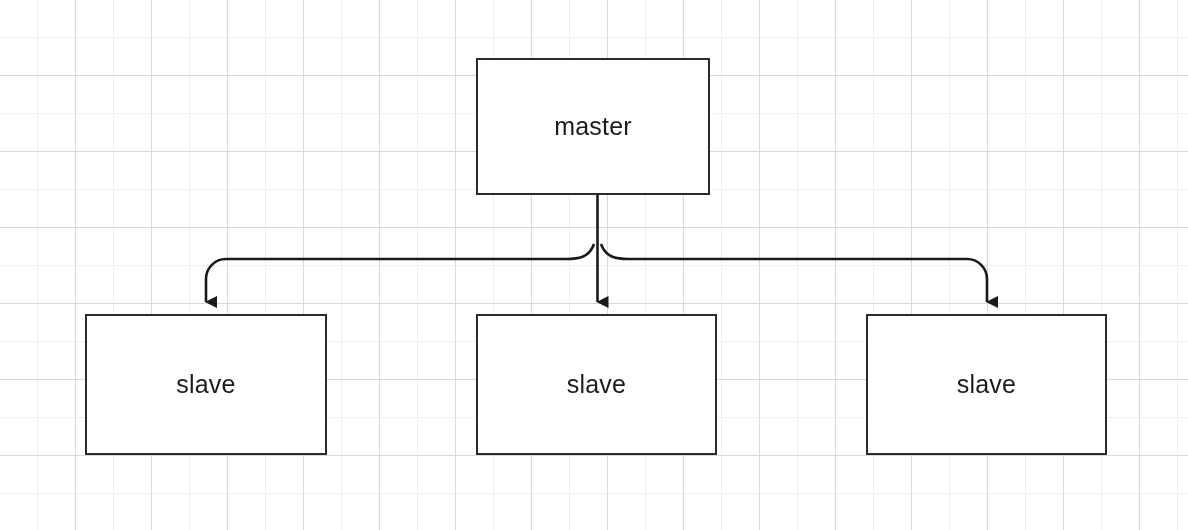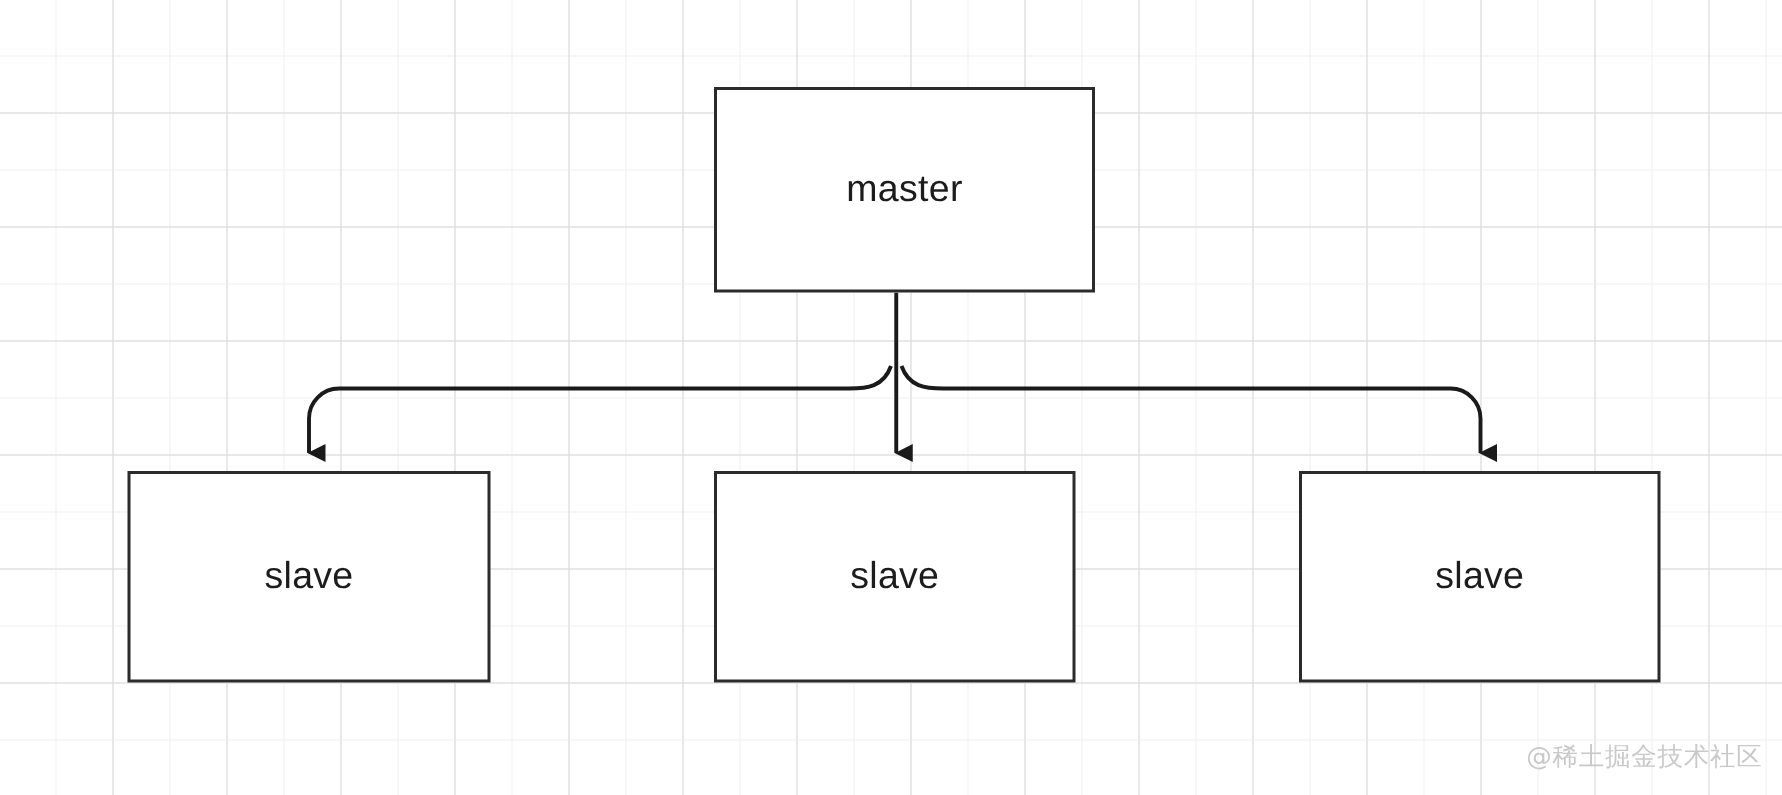--- a/index.html
+++ b/index.html
@@ -80,31 +80,30 @@
 
     <path d="M 597.5 195 L 597.5 258" fill="none" stroke="#1a1a1a" stroke-width="2.6"></path>
 
     <path d="M 597.5 258 L 597.5 302" fill="none" stroke="#1a1a1a" stroke-width="2.6" marker-end="url(#arrow)"></path>
 
     <path d="M 594 244 C 589 258 578 259 566 259 L 226 259 A 20 20 0 0 0 206 279 L 206 302" fill="none" stroke="#1a1a1a" stroke-width="2.6" stroke-linecap="butt" marker-end="url(#arrow)"></path>
 
     <path d="M 601 244 C 606 258 617 259 629 259 L 967 259 A 20 20 0 0 1 987 279 L 987 302" fill="none" stroke="#1a1a1a" stroke-width="2.6" stroke-linecap="butt" marker-end="url(#arrow)"></path>
   </svg>
 
-  <div class="node" style="left:476px; top:58px; width:254px; height:137px;">
+  <div class="node" style="left:476px; top:58px; width:234px; height:137px;">
     <span class="node-label">master</span>
   </div>
 
   <div class="node" style="left:85px; top:314px; width:242px; height:141px;">
     <span class="node-label">slave</span>
   </div>
 
   <div class="node" style="left:476px; top:314px; width:241px; height:141px;">
     <span class="node-label">slave</span>
   </div>
 
   <div class="node" style="left:866px; top:314px; width:241px; height:141px;">
     <span class="node-label">slave</span>
   </div>
 
-  <div id="watermark">@稀土掘金技术社区</div>
 
 </div>
 
 </body></html>

